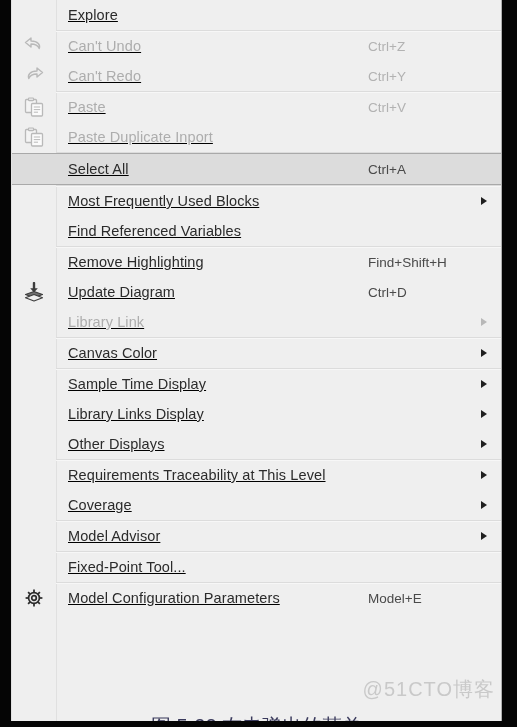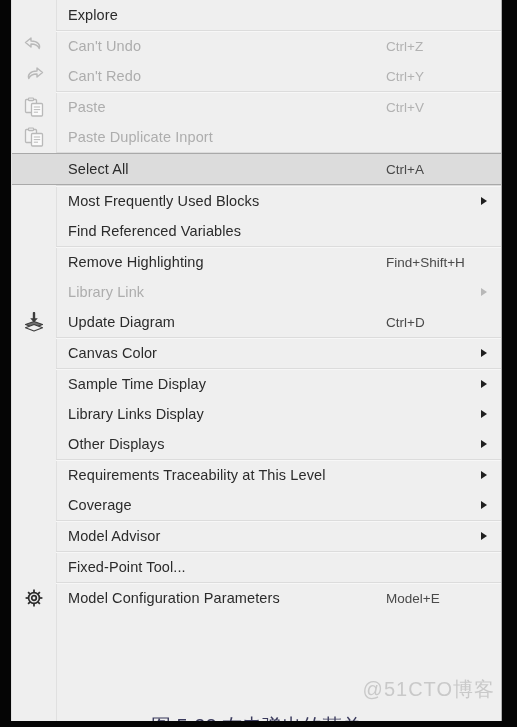--- a/index.html
+++ b/index.html
@@ -53,20 +53,21 @@
     position: relative;
     z-index: 2;
   }
 
   .menu-row {
     position: relative;
     height: 30px;
     display: flex;
     align-items: center;
     box-sizing: border-box;
+    text-decoration: underline;
   }
   .menu-row.selected {
     background: #dcdcdc;
     border-top: 1px solid #a9a9a9;
     border-bottom: 1px solid #a9a9a9;
     height: 32px;
     text-align: right;
   }
 
   .row-icon {
@@ -84,21 +85,21 @@
     margin-left: 12px;
     letter-spacing: 0.1px;
     white-space: nowrap;
   }
   .menu-row.disabled .row-label {
     color: #adadad;
   }
 
   .row-shortcut {
     position: absolute;
-    left: 374px;
+    left: 356px;
     font-size: 13.5px;
     color: #4a4a4a;
     white-space: nowrap;
   }
   .menu-row.disabled .row-shortcut {
     color: #b2b2b2;
   }
 
   .row-arrow {
     position: absolute;
@@ -234,36 +235,36 @@
         <div class="menu-row">
           <div class="row-icon"></div>
           <span class="row-label">Find Referenced Variables</span>
         </div>
         <div class="separator"></div>
         <div class="menu-row">
           <div class="row-icon"></div>
           <span class="row-label">Remove Highlighting</span>
           <span class="row-shortcut">Find+Shift+H</span>
         </div>
-        <div class="menu-row disabled">
-          <div class="row-icon"></div>
-          <span class="row-label">Library Link</span>
-          <span class="row-arrow"></span>
-        </div>
         <div class="menu-row">
           <div class="row-icon">
             <svg class="ico" width="22" height="20" viewBox="0 0 22 20">
               <path d="M11 1 v6" stroke="#3d3d3d" stroke-width="2.4" stroke-linecap="round"></path>
               <path d="M7.2 6.2 L11 10.4 L14.8 6.2 Z" fill="#3d3d3d"></path>
               <path d="M2.5 12.6 L11 9.4 L19.5 12.6 L11 15.8 Z" fill="#6f6f6f" stroke="#3d3d3d" stroke-width="1.1" stroke-linejoin="round"></path>
               <path d="M2.5 15.8 L11 12.6 L19.5 15.8 L11 19 Z" fill="#efefef" stroke="#3d3d3d" stroke-width="1.1" stroke-linejoin="round"></path>
             </svg>
           </div>
           <span class="row-label">Update Diagram</span>
           <span class="row-shortcut">Ctrl+D</span>
+        </div>
+        <div class="menu-row disabled">
+          <div class="row-icon"></div>
+          <span class="row-label">Library Link</span>
+          <span class="row-arrow"></span>
         </div>
         <div class="separator"></div>
         <div class="menu-row">
           <div class="row-icon"></div>
           <span class="row-label">Canvas Color</span>
           <span class="row-arrow"></span>
         </div>
         <div class="separator"></div>
         <div class="menu-row">
           <div class="row-icon"></div>

